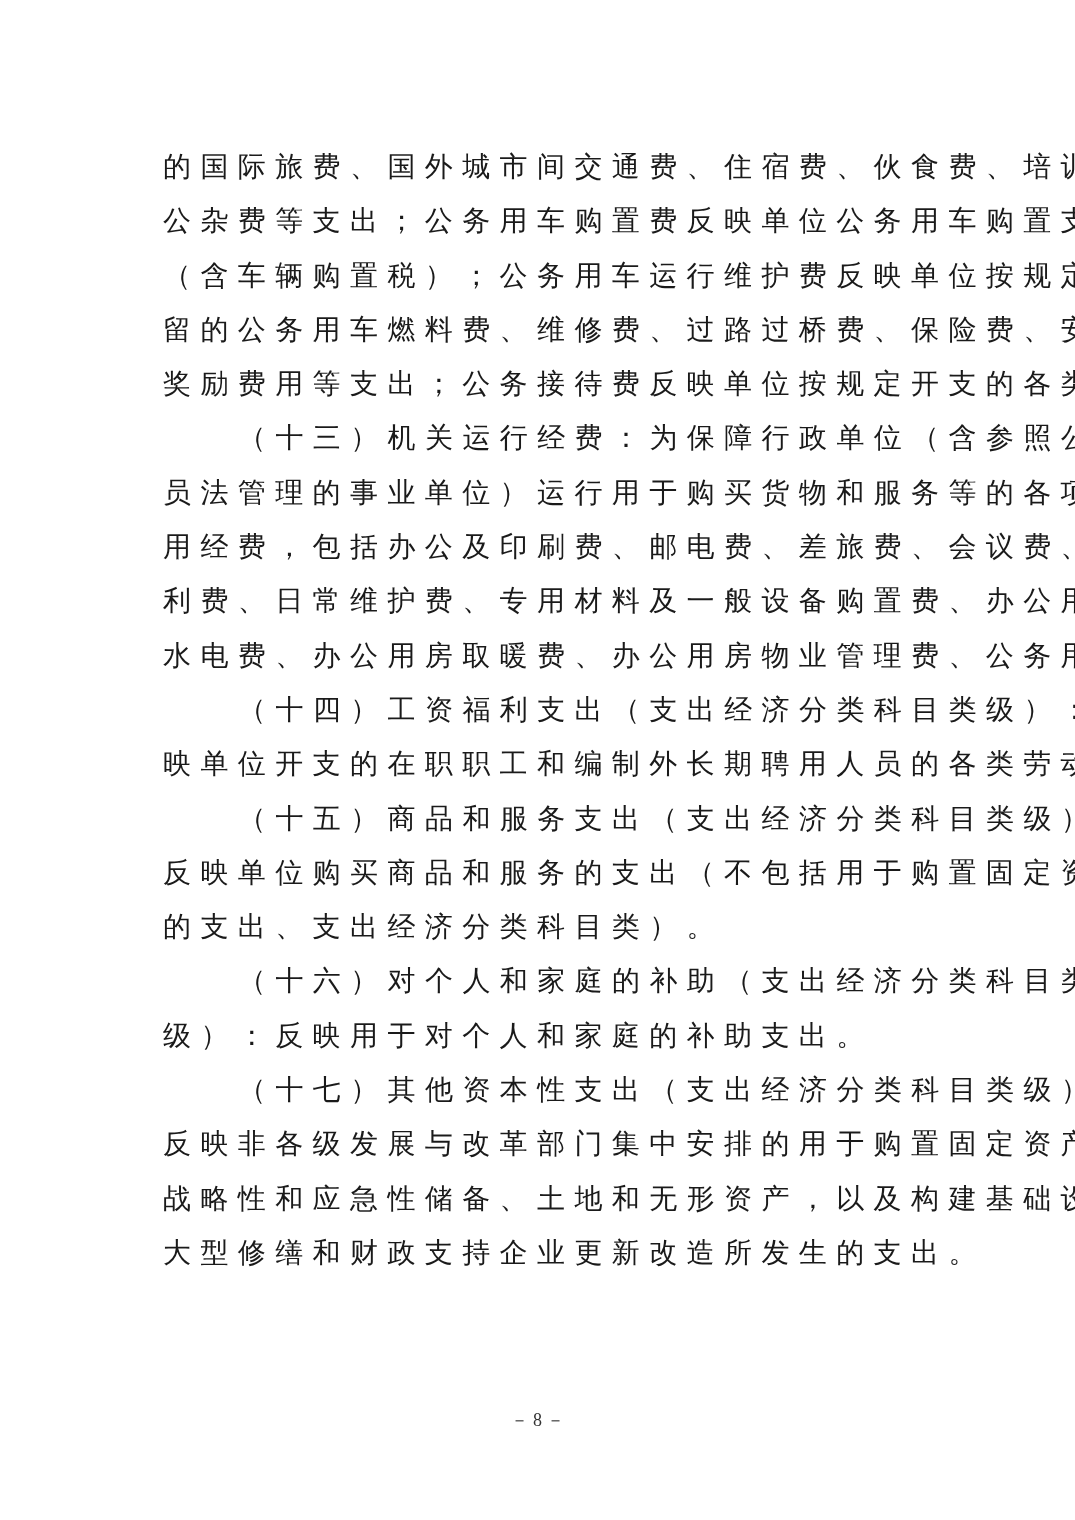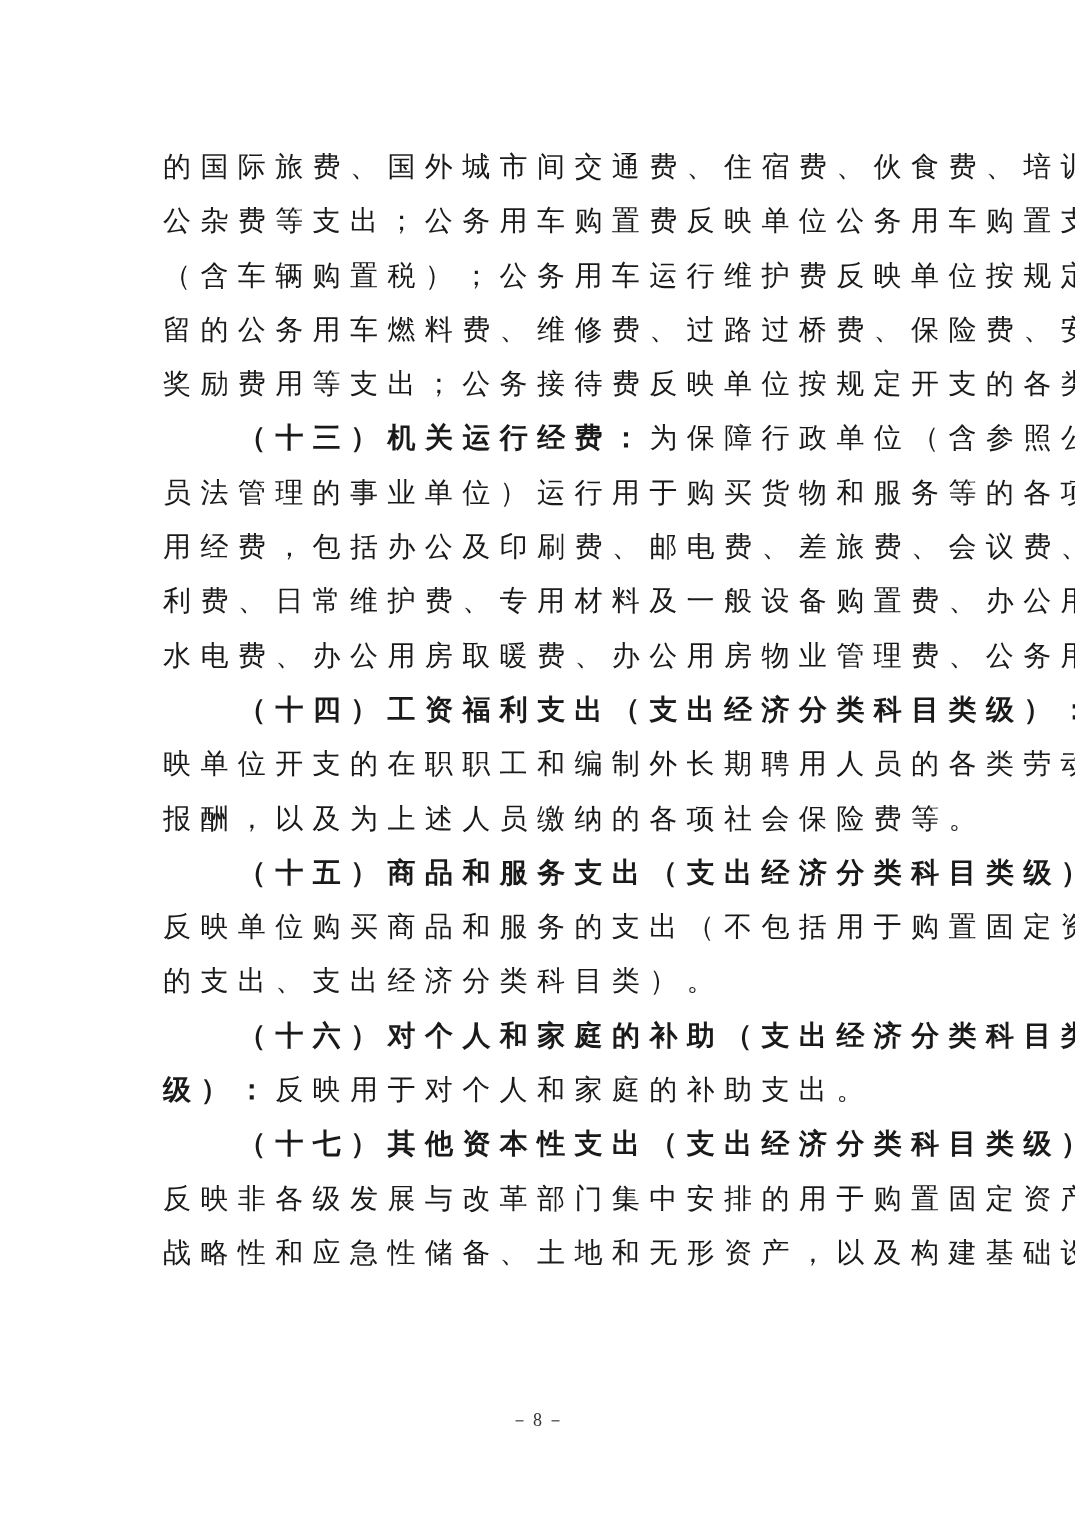--- a/index.html
+++ b/index.html
@@ -11,21 +11,21 @@
   .content {
     position: absolute; left: 163px; top: 140px; width: 752px;
     font-family: "DejaVu Serif", "Liberation Serif", serif;
     font-size: 28px; color: #1a1a1a;
   }
   .line {
     height: 54.3px; line-height: 54.3px; white-space: nowrap;
     letter-spacing: 9.4px;
   }
   .line.indent { padding-left: 75px; }
-  .heading { font-weight: bold; }
+  .heading { font-weight: normal; }
   .page-number {
     position: absolute; left: 0; width: 1075px; top: 1408px; text-align: center;
     font-family: "Liberation Serif", "DejaVu Serif", serif; font-size: 18px; color: #333;
   }
 </style>
 </head>
 <body>
 
 <div class="page">
   <div class="content">
@@ -36,28 +36,28 @@
     <div class="line"><span>奖励费用等支出；公务接待费反映单位按规定开支的各类公</span></div>
 
     <div class="line indent"><span class="heading">（十三）机关运行经费：</span><span>为保障行政单位（含参照公务</span></div>
     <div class="line"><span>员法管理的事业单位）运行用于购买货物和服务等的各项公</span></div>
     <div class="line"><span>用经费，包括办公及印刷费、邮电费、差旅费、会议费、福</span></div>
     <div class="line"><span>利费、日常维护费、专用材料及一般设备购置费、办公用房</span></div>
     <div class="line"><span>水电费、办公用房取暖费、办公用房物业管理费、公务用车</span></div>
 
     <div class="line indent"><span class="heading">（十四）工资福利支出（支出经济分类科目类级）：</span></div>
     <div class="line"><span>映单位开支的在职职工和编制外长期聘用人员的各类劳动</span></div>
-    <div class="line"><span>报酬，以及为上述人员缴纳的各项社会保险费等。</span></div>
 
     <div class="line indent"><span class="heading">（十五）商品和服务支出（支出经济分类科目类级）：</span><span></span></div>
     <div class="line"><span>反映单位购买商品和服务的支出（不包括用于购置固定资产</span></div>
     <div class="line"><span>的支出、支出经济分类科目类）。</span></div>
 
     <div class="line indent"><span class="heading">（十六）对个人和家庭的补助（支出经济分类科目类</span><span></span></div>
     <div class="line"><span class="heading">级）：</span><span>反映用于对个人和家庭的补助支出。</span></div>
 
     <div class="line indent"><span class="heading">（十七）其他资本性支出（支出经济分类科目类级）：</span><span></span></div>
     <div class="line"><span>反映非各级发展与改革部门集中安排的用于购置固定资产、</span></div>
     <div class="line"><span>战略性和应急性储备、土地和无形资产，以及构建基础设施、</span></div>
+    <div class="line"><span>大型修缮和财政支持企业更新改造所发生的支出。</span></div>
   </div>
 
   <div class="page-number">－ 8 －</div>
 </div>
 
 </body></html>

